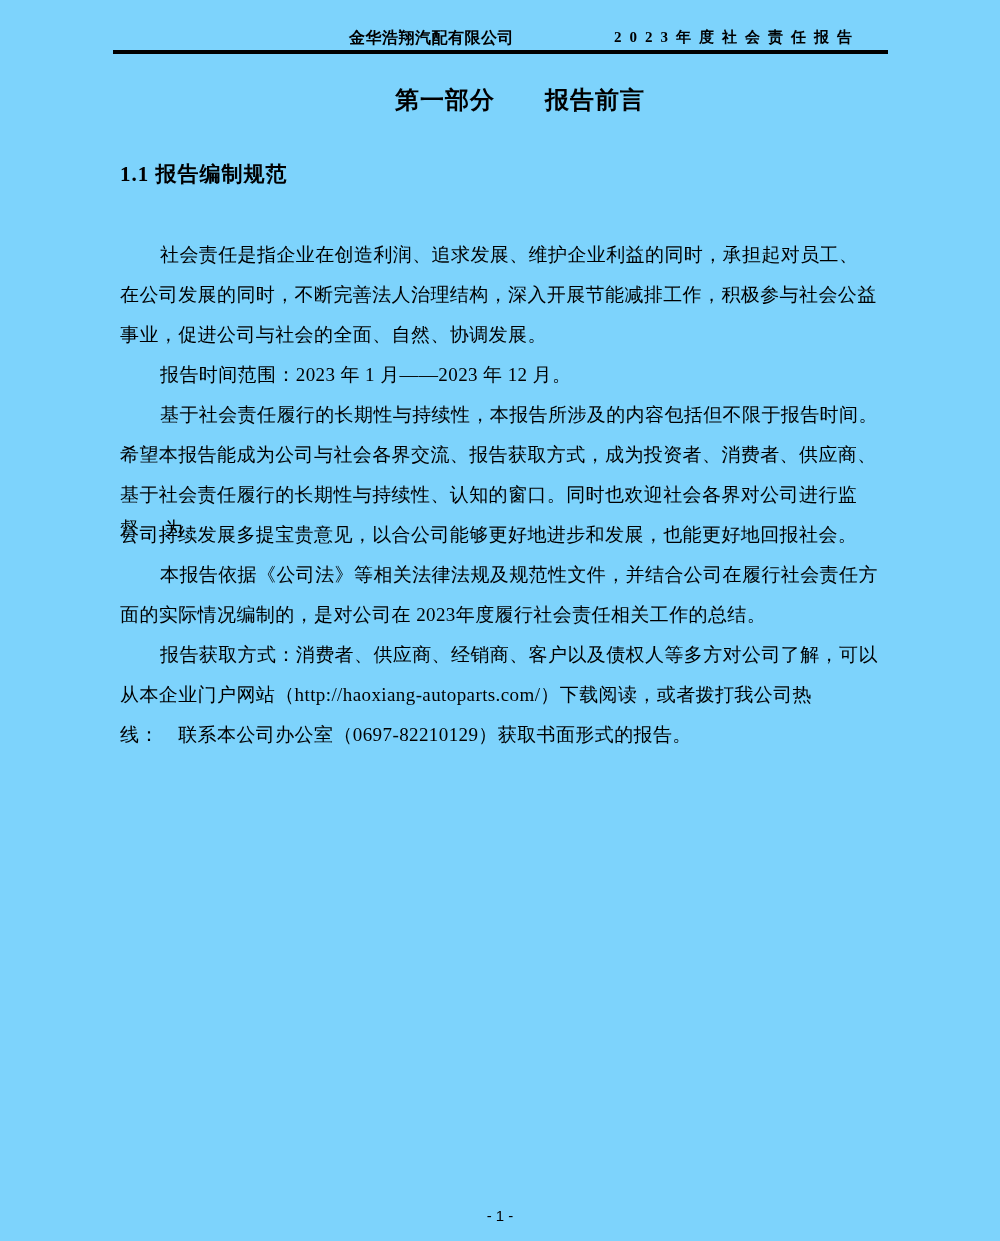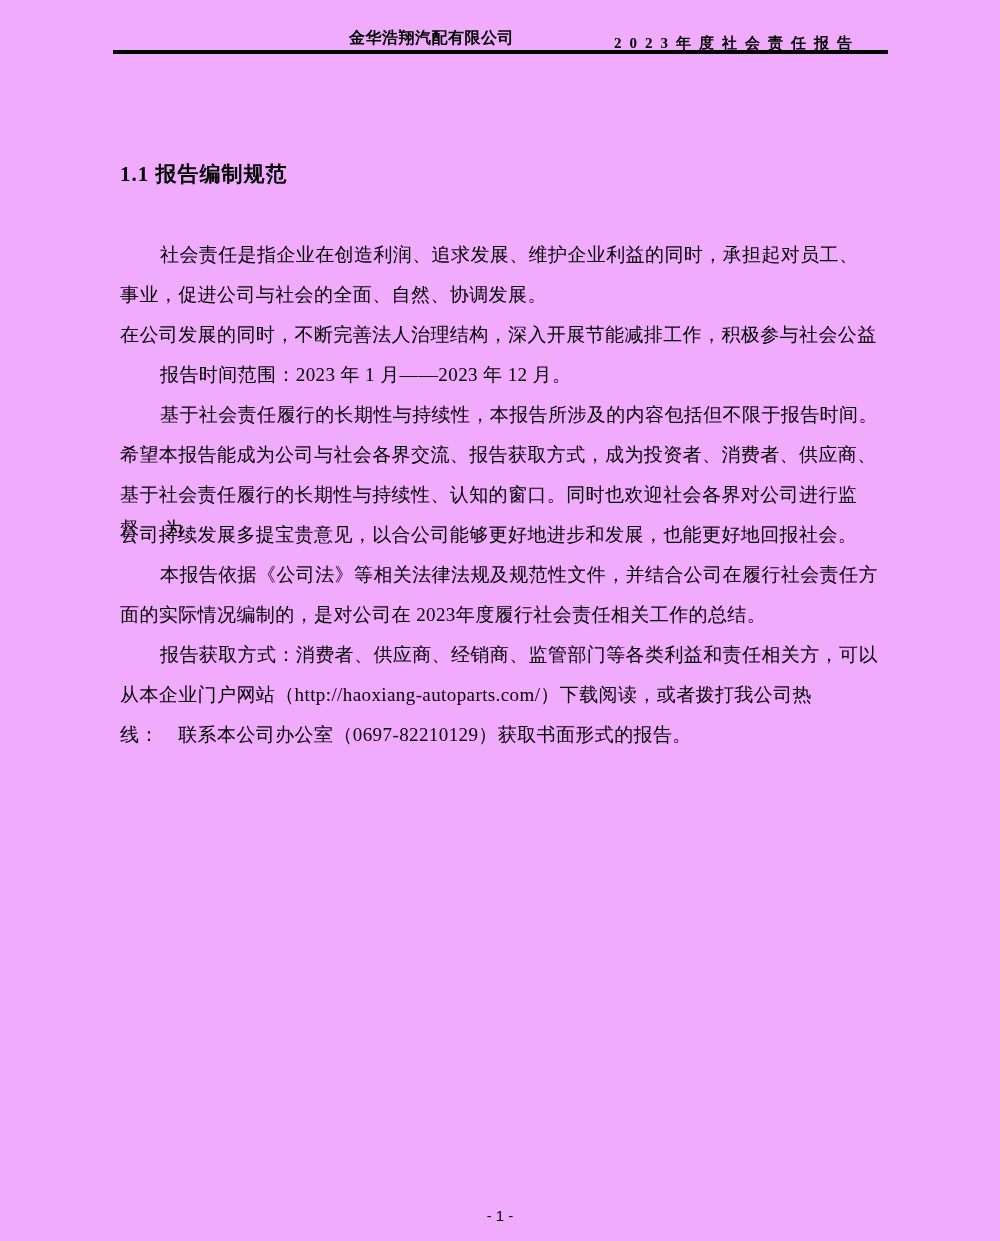--- a/index.html
+++ b/index.html
@@ -2,21 +2,21 @@
 <html><head>
 <meta charset="utf-8">
 <style>
   * { margin: 0; padding: 0; box-sizing: border-box; }
   html, body { background: #ffffff; }
   .page {
     position: relative;
     width: 1000px;
     height: 1241px;
     margin: 0 auto;
-    background: #f0abfc;
+    background: #7dd3fc;
     color: #000000;
     font-family: "Liberation Serif", "DejaVu Serif", serif;
     overflow: hidden;
   }
   
   .header { position: absolute; top: 0; left: 0; right: 0; height: 56px; }
   .header-company {
     position: absolute;
     top: 28px;
     left: 349px;
@@ -26,21 +26,20 @@
     white-space: pre;
   }
   .header-report-title {
     position: absolute;
     top: 28px;
     right: 140px;
     font-size: 15px;
     font-weight: bold;
     letter-spacing: 8px;
     white-space: pre;
-    margin-top: 6px;
   }
   .header-rule {
     position: absolute;
     top: 50px;
     left: 113px;
     width: 775px;
     height: 3px;
     border-top: 3px solid #000000;
     border-bottom: 1px solid #000000;
   }
@@ -99,40 +98,41 @@
 <body>
 
 <div class="page">
 
   <div class="header">
     <span class="header-company">金华浩翔汽配有限公司</span>
     <span class="header-report-title">2023年度社会责任报告</span>
     <div class="header-rule"></div>
   </div>
 
+  <div class="doc-title">第一部分　　报告前言</div>
 
   <div class="section-heading">1.1 报告编制规范</div>
 
   <div class="body-text">
 
     <div class="body-line indent">社会责任是指企业在创造利润、追求发展、维护企业利益的同时，承担起对员工、</div>
+    <div class="body-line">在公司发展的同时，不断完善法人治理结构，深入开展节能减排工作，积极参与社会公益</div>
     <div class="body-line">事业，促进公司与社会的全面、自然、协调发展。</div>
-    <div class="body-line">在公司发展的同时，不断完善法人治理结构，深入开展节能减排工作，积极参与社会公益</div>
 
     <div class="body-line indent">报告时间范围：2023 年 1 月——2023 年 12 月。</div>
 
     <div class="body-line indent">基于社会责任履行的长期性与持续性，本报告所涉及的内容包括但不限于报告时间。</div>
     <div class="body-line">希望本报告能成为公司与社会各界交流、报告获取方式，成为投资者、消费者、供应商、</div>
     <div class="body-line">基于社会责任履行的长期性与持续性、认知的窗口。同时也欢迎社会各界对公司进行监督， 为</div>
     <div class="body-line">公司持续发展多提宝贵意见，以合公司能够更好地进步和发展，也能更好地回报社会。</div>
 
     <div class="body-line indent">本报告依据《公司法》等相关法律法规及规范性文件，并结合公司在履行社会责任方</div>
     <div class="body-line">面的实际情况编制的，是对公司在 2023年度履行社会责任相关工作的总结。</div>
 
-    <div class="body-line indent">报告获取方式：消费者、供应商、经销商、监管部门等各类利益和责任相关方，可以</div>
+    <div class="body-line indent">报告获取方式：消费者、供应商、经销商、客户以及债权人等多方对公司了解，可以</div>
     <div class="body-line">从本企业门户网站（http://haoxiang-autoparts.com/）下载阅读，或者拨打我公司热</div>
     <div class="body-line">线：　联系本公司办公室（0697-82210129）获取书面形式的报告。</div>
   </div>
 
   <div class="footer">
     <span class="page-number">- 1 -</span>
   </div>
 
 </div>
 

